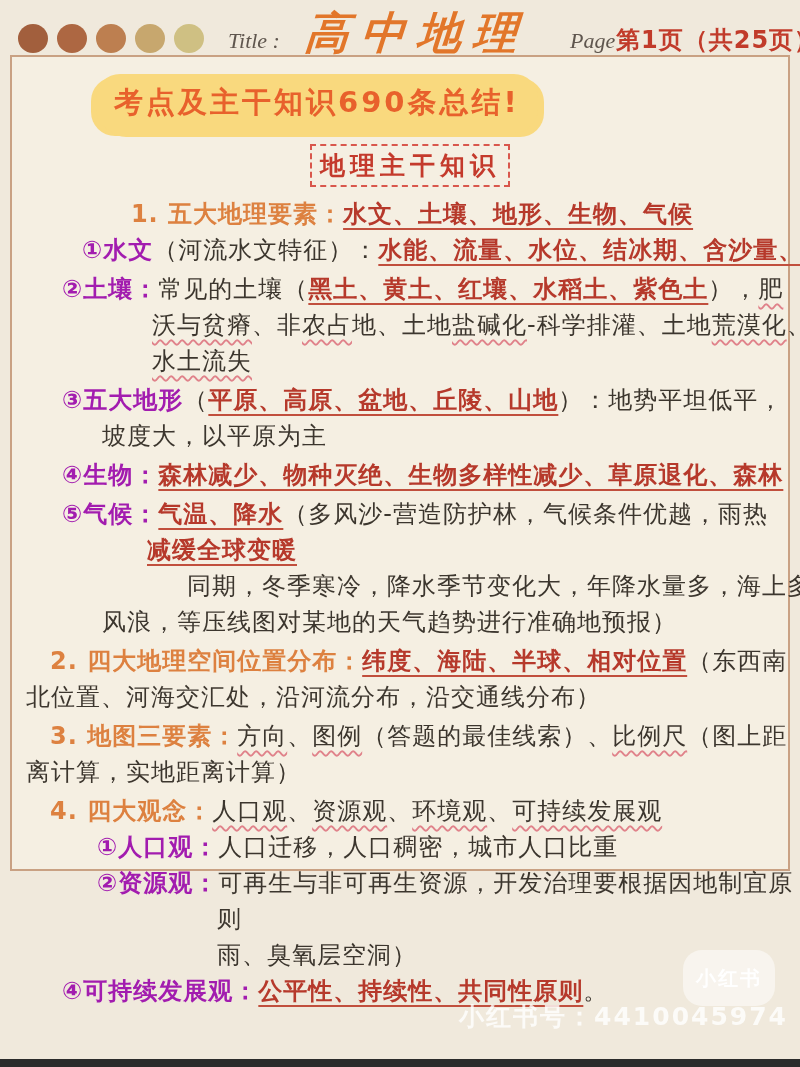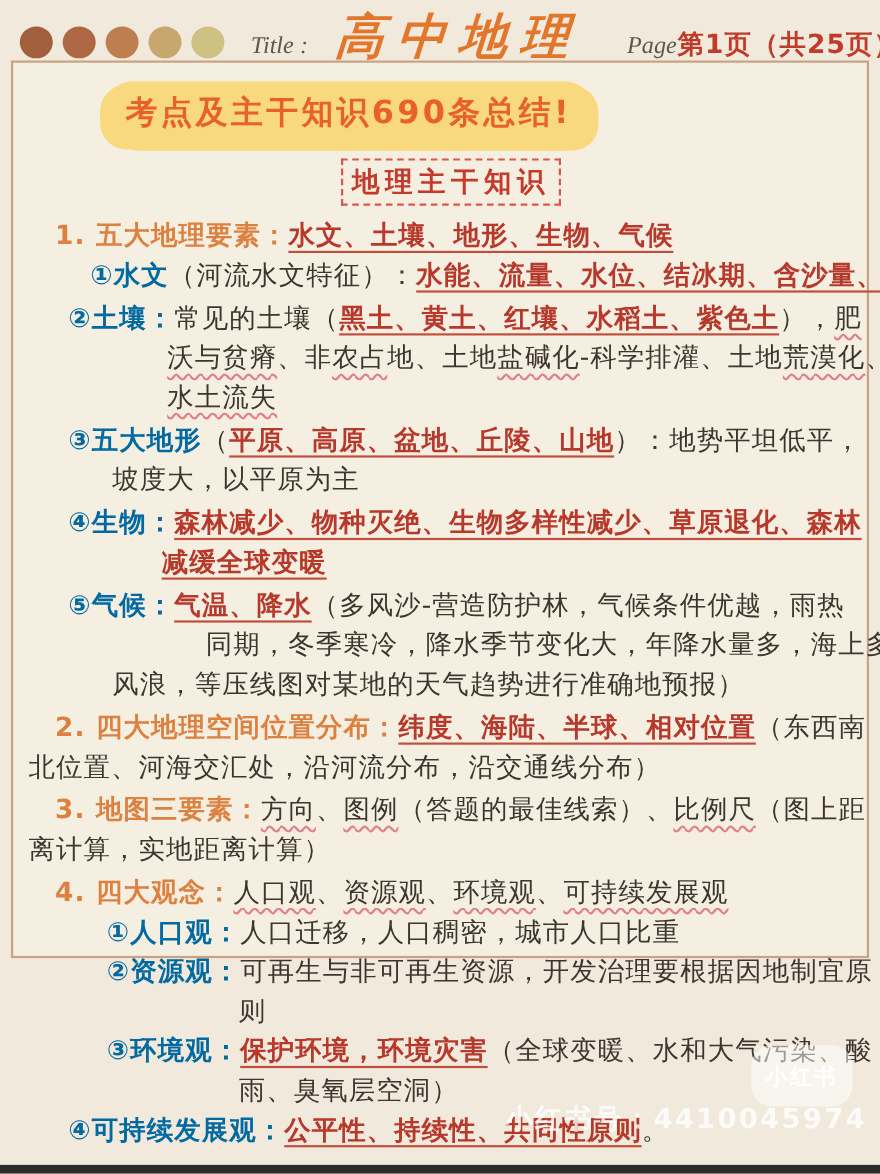--- a/index.html
+++ b/index.html
@@ -49,21 +49,21 @@
     border:2px dashed #d9574c; color:#c43a2c;
     font-size:25px; font-weight:bold; letter-spacing:5px;
     padding:3px 8px; white-space:nowrap;
   }
   
   .notes { margin-top:9px; }
   .note-line { line-height:36px; height:36px; white-space:nowrap; font-size:24px; letter-spacing:1px; }
   .gap-before { margin-top:3px; }
   .seg-plain  { color:#3c362e; }
   .seg-orange { color:#dd8140; font-weight:bold; }
-  .seg-red    { color:#0369a1; font-weight:bold; }
+  .seg-red    { color:#a21caf; font-weight:bold; }
   .seg-red-underline {
     color:#b6392b; font-weight:bold;
     text-decoration:underline; text-decoration-color:#c14f3d;
     text-decoration-thickness:2px; text-underline-offset:6px;
   }
   .seg-wavy {
     color:#3c362e;
     text-decoration:underline wavy #e0828a;
     text-decoration-thickness:2px; text-underline-offset:6px;
   }
@@ -97,41 +97,40 @@
   <span class="title-label">Title :</span>
   <span class="main-title">高中地理</span>
   <span class="page-label">Page :</span>
   <span class="page-value">第1页（共25页）</span>
 </div>
 
 <div class="content-box">
   <span class="banner">考点及主干知识690条总结!</span>
   <span class="dashed-subtitle">地理主干知识</span>
   <div class="notes" id="notes">
-      <div class="note-line" style="margin-left: 38px;"><span class="seg-orange">1. 五大地理要素：</span><span class="seg-red-underline">水文、土壤、地形、生物、气候</span></div>
+      <div class="note-line" style="margin-left: 24px; text-align: center;"><span class="seg-orange">1. 五大地理要素：</span><span class="seg-red-underline">水文、土壤、地形、生物、气候</span></div>
       <div class="note-line" style="margin-left: 70px;"><span class="seg-red">①水文</span><span class="seg-plain">（河流水文特征）：</span><span class="seg-red-underline">水能、流量、水位、结冰期、含沙量、</span></div>
       <div class="note-line gap-before" style="margin-left: 50px;"><span class="seg-red">②土壤：</span><span class="seg-plain">常见的土壤（</span><span class="seg-red-underline">黑土、黄土、红壤、水稻土、紫色土</span><span class="seg-plain">），</span><span class="seg-wavy">肥</span></div>
       <div class="note-line" style="margin-left: 140px;"><span class="seg-wavy">沃与贫瘠</span><span class="seg-plain">、非</span><span class="seg-wavy">农占</span><span class="seg-plain">地、土地</span><span class="seg-wavy">盐碱化</span><span class="seg-plain">-科学排灌、土地</span><span class="seg-wavy">荒漠化</span><span class="seg-plain">、</span></div>
       <div class="note-line" style="margin-left: 140px;"><span class="seg-wavy">水土流失</span></div>
       <div class="note-line gap-before" style="margin-left: 50px;"><span class="seg-red">③五大地形</span><span class="seg-plain">（</span><span class="seg-red-underline">平原、高原、盆地、丘陵、山地</span><span class="seg-plain">）：地势平坦低平，</span></div>
       <div class="note-line" style="margin-left: 90px;"><span class="seg-plain">坡度大，以平原为主</span></div>
       <div class="note-line gap-before" style="margin-left: 50px;"><span class="seg-red">④生物：</span><span class="seg-red-underline">森林减少、物种灭绝、生物多样性减少、草原退化、森林</span></div>
+      <div class="note-line gap-before" style="margin-left: 50px;"><span class="seg-red">⑤气候：</span><span class="seg-red-underline">气温、降水</span><span class="seg-plain">（多风沙-营造防护林，气候条件优越，雨热</span></div>
       <div class="note-line" style="margin-left: 135px;"><span class="seg-red-underline">减缓全球变暖</span></div>
-      <div class="note-line gap-before" style="margin-left: 50px;"><span class="seg-red">⑤气候：</span><span class="seg-red-underline">气温、降水</span><span class="seg-plain">（多风沙-营造防护林，气候条件优越，雨热</span></div>
       <div class="note-line" style="margin-left: 175px;"><span class="seg-plain">同期，冬季寒冷，降水季节变化大，年降水量多，海上多</span></div>
       <div class="note-line" style="margin-left: 90px;"><span class="seg-plain">风浪，等压线图对某地的天气趋势进行准确地预报）</span></div>
       <div class="note-line gap-before" style="margin-left: 38px;"><span class="seg-orange">2. 四大地理空间位置分布：</span><span class="seg-red-underline">纬度、海陆、半球、相对位置</span><span class="seg-plain">（东西南</span></div>
       <div class="note-line" style="margin-left: 14px;"><span class="seg-plain">北位置、河海交汇处，沿河流分布，沿交通线分布）</span></div>
       <div class="note-line gap-before" style="margin-left: 38px;"><span class="seg-orange">3. 地图三要素：</span><span class="seg-wavy">方向</span><span class="seg-plain">、</span><span class="seg-wavy">图例</span><span class="seg-plain">（答题的最佳线索）、</span><span class="seg-wavy">比例尺</span><span class="seg-plain">（图上距</span></div>
       <div class="note-line" style="margin-left: 14px;"><span class="seg-plain">离计算，实地距离计算）</span></div>
       <div class="note-line gap-before" style="margin-left: 38px;"><span class="seg-orange">4. 四大观念：</span><span class="seg-wavy">人口观</span><span class="seg-plain">、</span><span class="seg-wavy">资源观</span><span class="seg-plain">、</span><span class="seg-wavy">环境观</span><span class="seg-plain">、</span><span class="seg-wavy">可持续发展观</span></div>
       <div class="note-line" style="margin-left: 85px;"><span class="seg-red">①人口观：</span><span class="seg-plain">人口迁移，人口稠密，城市人口比重</span></div>
       <div class="note-line" style="margin-left: 85px;"><span class="seg-red">②资源观：</span><span class="seg-plain">可再生与非可再生资源，开发治理要根据因地制宜原</span></div>
       <div class="note-line" style="margin-left: 205px;"><span class="seg-plain">则</span></div>
-      <div class="note-line" style="margin-left: 85px;"><span class="seg-red">③环境观：</span><span class="seg-red-underline">保护环境，环境灾害</span><span class="seg-plain">（全球变暖、水和大气污染、酸</span></div>
       <div class="note-line" style="margin-left: 205px;"><span class="seg-plain">雨、臭氧层空洞）</span></div>
       <div class="note-line" style="margin-left: 50px;"><span class="seg-red">④可持续发展观：</span><span class="seg-red-underline">公平性、持续性、共同性原则</span><span class="seg-plain">。</span></div>
     </div>
 </div>
 
 <div class="wm-pill">小红书</div>
 <div class="wm-account">小红书号：4410045974</div>
 <div class="bottom-bar"></div>
 
 </body></html>

